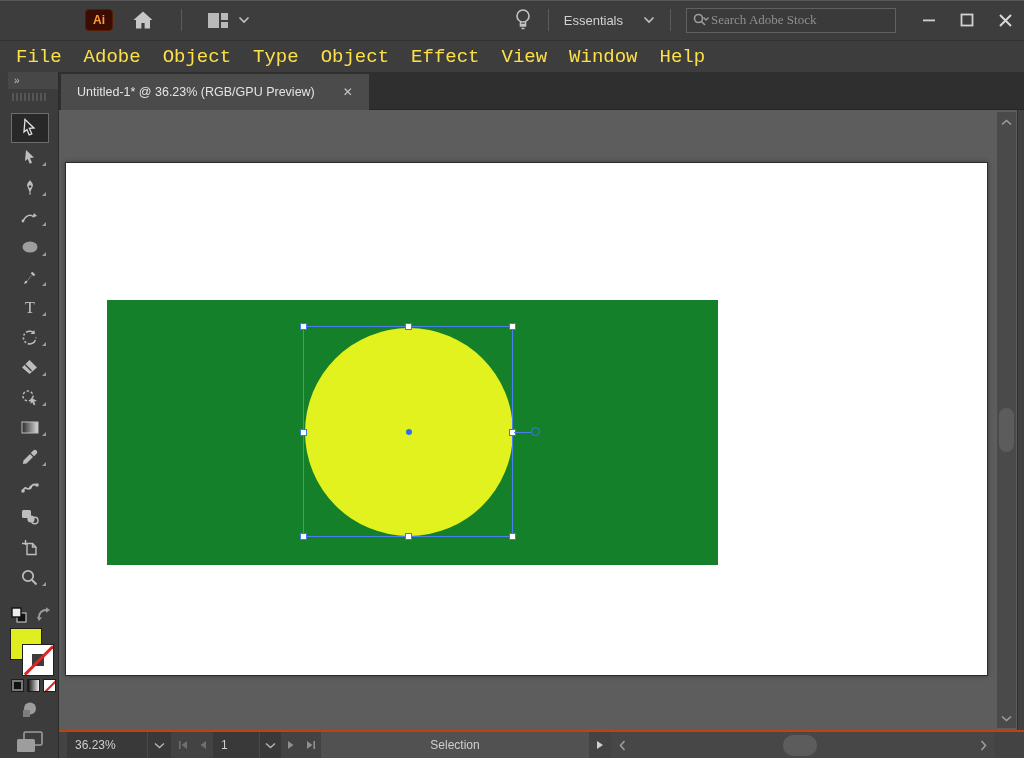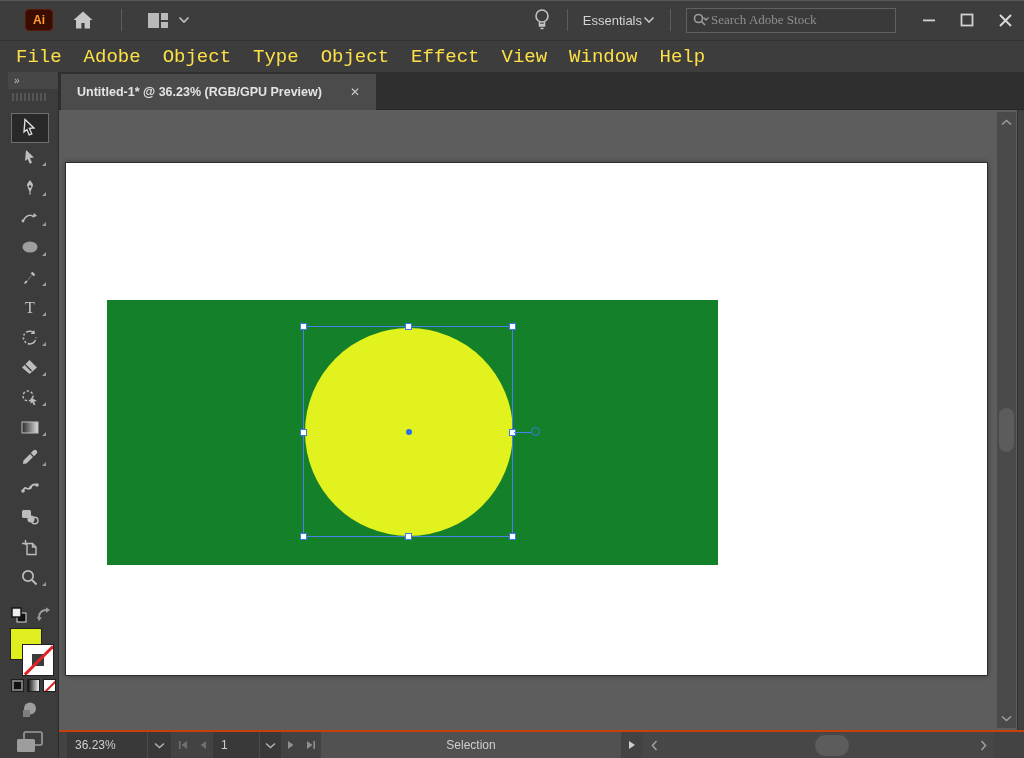--- a/index.html
+++ b/index.html
@@ -2,28 +2,28 @@
 <html><head>
 <meta charset="utf-8">
 <style>
   * { margin:0; padding:0; box-sizing:border-box; }
   html,body { background:#222; }
   body { font-family:"Liberation Sans", sans-serif; }
   .window{position:relative;width:1024px;height:758px;background:#3d3d3d;overflow:hidden;color:#d6d6d6;box-shadow:inset 0 1px 0 rgba(255,255,255,.14);}
 
   
   .titlebar{position:absolute;left:0;top:0;width:1024px;height:40px;display:flex;align-items:center;}
-  .app-badge{margin-left:25px;width:28px;height:22px;background:#3a0c02;border:1px solid #5a1a05;border-radius:4px;color:#ff9c32;font-size:12px;font-weight:bold;display:flex;align-items:center;justify-content:center;cursor:pointer;}
+  .app-badge{margin-left:85px;width:28px;height:22px;background:#3a0c02;border:1px solid #5a1a05;border-radius:4px;color:#ff9c32;font-size:12px;font-weight:bold;display:flex;align-items:center;justify-content:center;cursor:pointer;}
   .tb-icon{display:flex;align-items:center;justify-content:center;cursor:pointer;}
   .home{margin-left:17px;width:26px;height:26px;}
   .vsep{width:1px;height:22px;background:#5c5c5c;}
   .sep-a{margin-left:25px;} .sep-b{margin:0 15px;} .sep-c{margin:0 15px;}
   .arrange{margin-left:25px;display:flex;align-items:center;gap:9px;cursor:pointer;}
   .tb-spacer{flex:1;}
-  .workspace{display:flex;align-items:center;gap:1px;cursor:pointer;}
+  .workspace{display:flex;align-items:center;gap:20px;cursor:pointer;}
   .workspace-label{font-size:13px;color:#d2d2d2;}
   .stock-search{width:210px;height:25px;background:#3a3a3a;border:1px solid #606060;display:flex;align-items:center;padding:0 6px;gap:2px;}
   .stock-search input{flex:1;background:transparent;border:none;outline:none;color:#84cc16;font-size:13px;font-family:Liberation Serif, serif;width:100%;}
   .stock-search input::placeholder{color:#8f8f8f;}
   .win-controls{margin-left:14px;display:flex;height:100%;align-items:center;}
   .win-btn{width:38px;height:30px;display:flex;align-items:center;justify-content:center;cursor:pointer;}
 
   
   .menubar{position:absolute;left:0;top:40px;width:1024px;height:32px;display:flex;align-items:center;padding-left:5px;border-top:1px solid #323232;}
   .menu-item{padding:0 11px;font-size:19px;color:#fde047;cursor:pointer;line-height:32px;font-family:Liberation Mono, monospace;}
@@ -50,21 +50,21 @@
   .mode-color{background:#111;box-shadow:inset 0 0 0 2px #777;}
   .mode-grad{background:linear-gradient(90deg,#111,#eee);}
   .mode-none{background:#fff;}
   .mode-none i{position:absolute;left:-3px;top:5px;width:20px;height:2px;background:#e02424;transform:rotate(-45deg);}
   .draw-mode{position:absolute;left:19px;top:628px;cursor:pointer;}
   .screen-mode{position:absolute;left:16px;top:659px;cursor:pointer;}
 
   
   .tabbar{position:absolute;left:59px;top:72px;width:965px;height:38px;background:#2f2f2f;border-bottom:1px solid #272727;}
   .doc-tab{position:absolute;left:2px;top:2px;height:36px;background:#4b4b4b;display:flex;align-items:center;padding:0 16px;gap:28px;cursor:pointer;}
-  .doc-tab-title{font-size:12.5px;font-weight:700;color:#e4e4e4;white-space:nowrap;}
+  .doc-tab-title{font-size:12.5px;font-weight:400;color:#e4e4e4;white-space:nowrap;}
   .doc-tab-close{font-size:12px;color:#c9c9c9;cursor:pointer;}
 
   
   .canvas{position:absolute;left:59px;top:110px;width:965px;height:620px;background:#5d5d5d;}
   .artboard{position:absolute;left:6px;top:52px;width:923px;height:514px;background:#fff;border:1px solid #2c2c2c;box-shadow:0 0 5px rgba(0,0,0,.35);}
   .flag-rect{position:absolute;left:41px;top:137px;width:611px;height:265px;}
   .flag-circle{position:absolute;left:239px;top:165px;width:208px;height:208px;border-radius:50%;}
   .sel-box{position:absolute;left:244px;top:216px;width:210px;height:211px;border:1px solid #4a80ee;pointer-events:none;}
   .handle{position:absolute;width:7px;height:7px;background:#fff;border:1px solid #3a78ef;pointer-events:auto;cursor:pointer;}
   .h-tl{left:-4px;top:-4px;} .h-tm{left:101px;top:-4px;} .h-tr{right:-4px;top:-4px;}
@@ -80,21 +80,21 @@
   .dock-strip{position:absolute;left:958px;top:0;width:7px;height:620px;background:#414141;border-left:1px solid #2f2f2f;}
 
   
   .statusbar{position:absolute;left:59px;top:730px;width:965px;height:28px;background:#434343;border-top:2px solid #c2410c;display:flex;align-items:stretch;padding-left:8px;font-size:12px;}
   .zoom-field{width:80px;background:#393939;display:flex;align-items:center;padding-left:8px;color:#cfcfcf;cursor:text;}
   .zoom-chev{width:24px;background:#393939;border-left:1px solid #4a4a4a;display:flex;align-items:center;justify-content:center;cursor:pointer;}
   .sb-gap{width:2px;}
   .nav-btn{width:20px;display:flex;align-items:center;justify-content:center;cursor:pointer;}
   .ab-field{width:46px;background:#393939;display:flex;align-items:center;padding-left:8px;color:#cfcfcf;cursor:text;}
   .ab-chev{width:22px;background:#393939;border-left:1px solid #4a4a4a;display:flex;align-items:center;justify-content:center;cursor:pointer;}
-  .status-strip{width:300px;background:#515151;display:flex;align-items:center;justify-content:center;color:#cfcfcf;cursor:pointer;}
+  .status-strip{width:268px;background:#515151;display:flex;align-items:center;justify-content:center;color:#cfcfcf;cursor:pointer;}
   .status-flyout{width:22px;display:flex;align-items:center;justify-content:center;cursor:pointer;}
   .hscroll{position:relative;flex:1;background:#474747;}
   .hscroll .arr{position:absolute;top:0;width:18px;height:100%;display:flex;align-items:center;justify-content:center;cursor:pointer;}
   .hscroll .arr.left{left:2px;} .hscroll .arr.right{right:2px;}
   .hthumb{position:absolute;left:172px;top:3px;width:34px;height:21px;background:#5c5c5c;border-radius:10px;cursor:pointer;}
   .sb-corner{width:30px;}
 </style>
 </head>
 <body>
 

